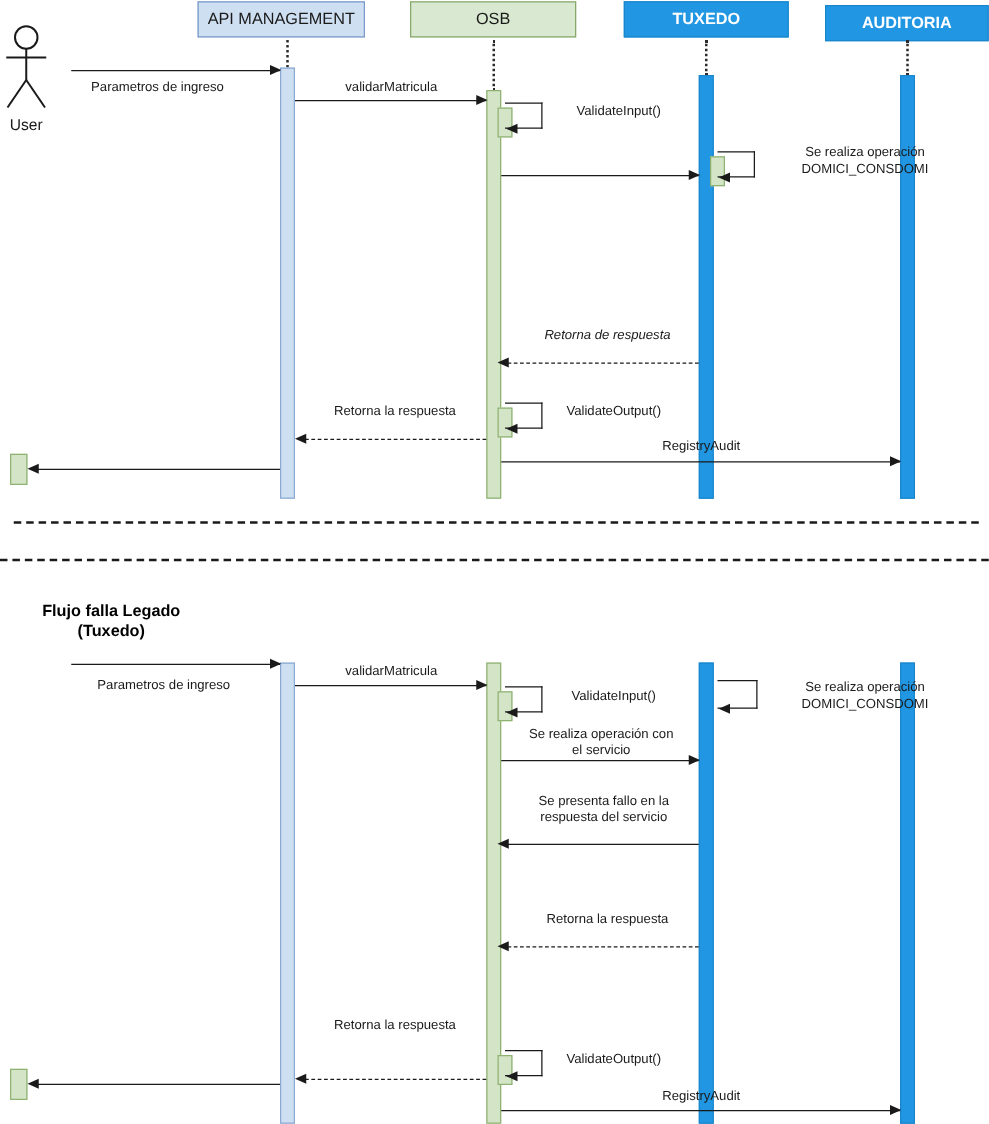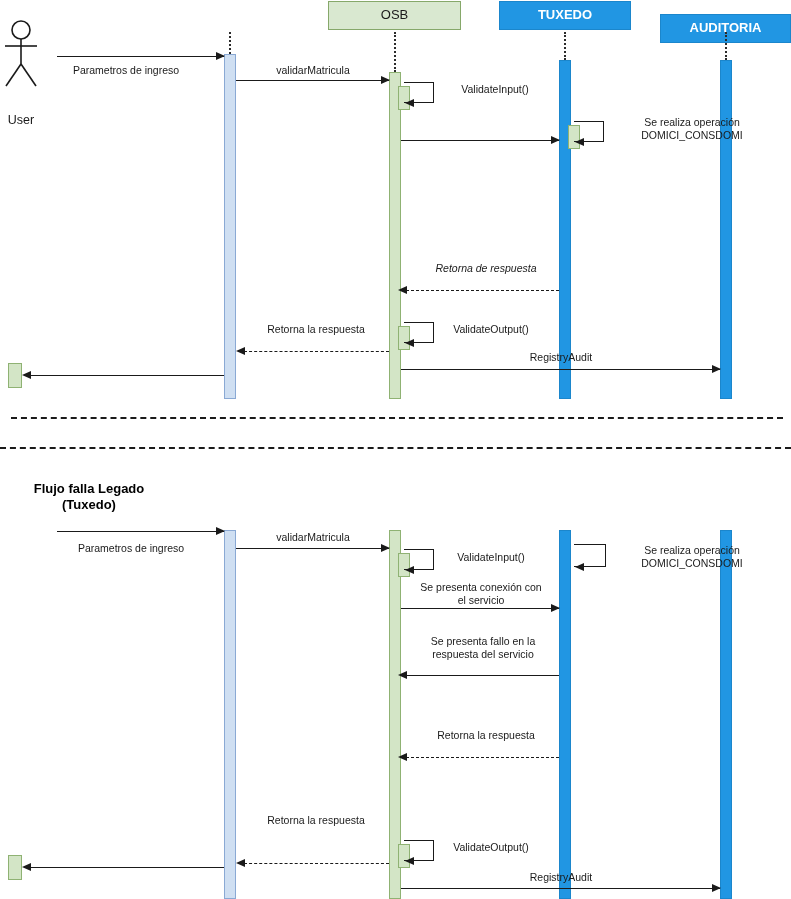--- a/index.html
+++ b/index.html
@@ -89,45 +89,48 @@
   }
 
   
   .stick{overflow:visible;}
 </style>
 </head>
 <body>
 
 <div id="canvas">
 
+  <div class="abs phead blue-light" style="left:158px;top:1px;width:134px;height:29px;">
+    <span>API MANAGEMENT</span>
+  </div>
   <div class="abs phead blue-solid" style="left:499px;top:1px;width:132px;height:29px;">
     <span>TUXEDO</span>
   </div>
   <div class="abs phead green-light" style="left:328px;top:1px;width:133px;height:29px;">
     <span>OSB</span>
   </div>
-  <div class="abs phead blue-solid" style="left:660px;top:14px;width:131px;height:29px;">
+  <div class="abs phead blue-solid" style="left:660px;top:4px;width:131px;height:29px;">
     <span>AUDITORIA</span>
   </div>
 
   <div class="abs lifedot" style="left:229px;top:32px;height:22px;"></div>
   <div class="abs lifedot" style="left:394px;top:32px;height:40px;"></div>
   <div class="abs lifedot" style="left:564px;top:32px;height:28px;"></div>
   <div class="abs lifedot" style="left:725px;top:32px;height:28px;"></div>
 
   <div class="abs" style="left:2px;top:20px;width:46px;height:70px;">
     <svg class="stick" width="46" height="70" viewBox="0 0 46 70">
       <circle cx="19" cy="10" r="9" fill="#ffffff" stroke="#1a1a1a" stroke-width="1.6"></circle>
       <line x1="19" y1="19" x2="19" y2="44" stroke="#1a1a1a" stroke-width="1.6"></line>
       <line x1="3" y1="26" x2="35" y2="26" stroke="#1a1a1a" stroke-width="1.6"></line>
       <line x1="19" y1="44" x2="4" y2="66" stroke="#1a1a1a" stroke-width="1.6"></line>
       <line x1="19" y1="44" x2="34" y2="66" stroke="#1a1a1a" stroke-width="1.6"></line>
     </svg>
   </div>
-  <div class="abs actor-label" style="left:0px;top:93px;width:42px;margin-top:20px;">User</div>
+  <div class="abs actor-label" style="left:0px;top:93px;width:42px;">User</div>
 
 
   <div class="abs act blue-light" style="left:224px;top:54px;width:12px;height:345px;"></div>
   <div class="abs act green-light" style="left:389px;top:72px;width:12px;height:327px;"></div>
   <div class="abs act green-light" style="left:398px;top:86px;width:12px;height:24px;"></div>
   <div class="abs act blue-solid" style="left:559px;top:60px;width:12px;height:339px;"></div>
   <div class="abs act green-light" style="left:568px;top:125px;width:12px;height:24px;"></div>
   <div class="abs act blue-solid" style="left:720px;top:60px;width:12px;height:339px;"></div>
   <div class="abs act green-light" style="left:8px;top:363px;width:14px;height:25px;"></div>
 
@@ -196,21 +199,21 @@
   <div class="abs arrow-l" style="left:405px;top:566px;"></div>
   <div class="abs lbl lbl-left" style="left:436px;top:551px;width:110px;">ValidateInput()</div>
 
   <div class="abs selfloop" style="left:574px;top:544px;width:32px;height:23px;"></div>
   <div class="abs arrow-l" style="left:575px;top:563px;"></div>
   <div class="abs lbl lbl-left" style="left:612px;top:544px;width:160px;">Se realiza operación
 DOMICI_CONSDOMI</div>
 
   <div class="abs line-solid" style="left:401px;top:608px;width:158px;"></div>
   <div class="abs arrow-r" style="left:551px;top:604px;"></div>
-  <div class="abs lbl" style="left:406px;top:581px;width:150px;">Se presenta conexión con
+  <div class="abs lbl" style="left:406px;top:581px;width:150px;">Se realiza operación con
 el servicio</div>
 
   <div class="abs line-solid" style="left:406px;top:675px;width:153px;"></div>
   <div class="abs arrow-l" style="left:398px;top:671px;"></div>
   <div class="abs lbl" style="left:406px;top:635px;width:154px;">Se presenta fallo en la
 respuesta del servicio</div>
 
   <div class="abs line-dashed" style="left:406px;top:757px;width:153px;"></div>
   <div class="abs arrow-l" style="left:398px;top:753px;"></div>
   <div class="abs lbl" style="left:412px;top:729px;width:148px;">Retorna la respuesta</div>

